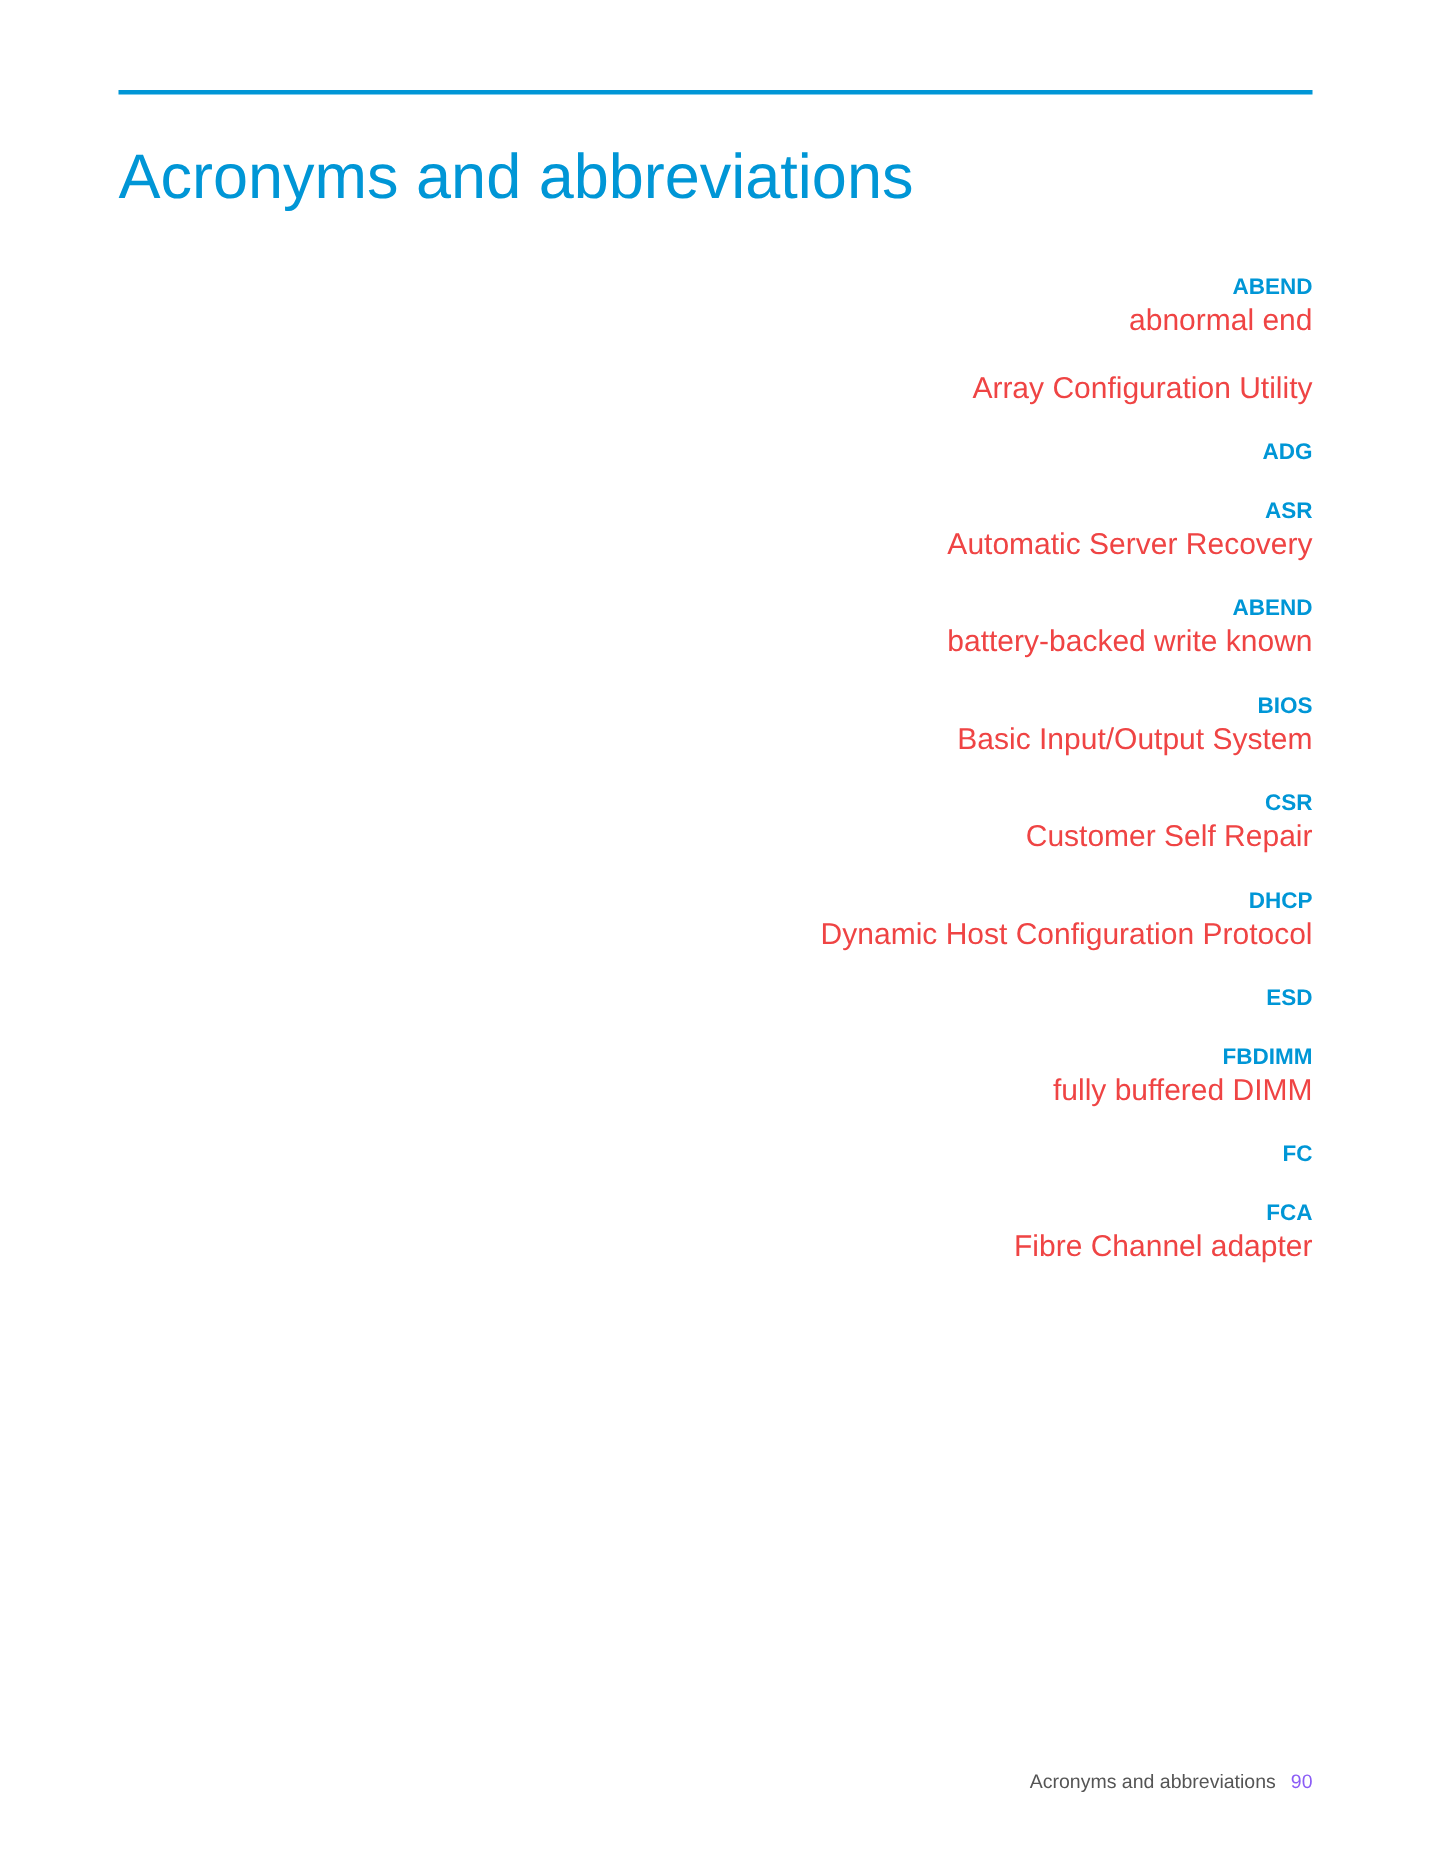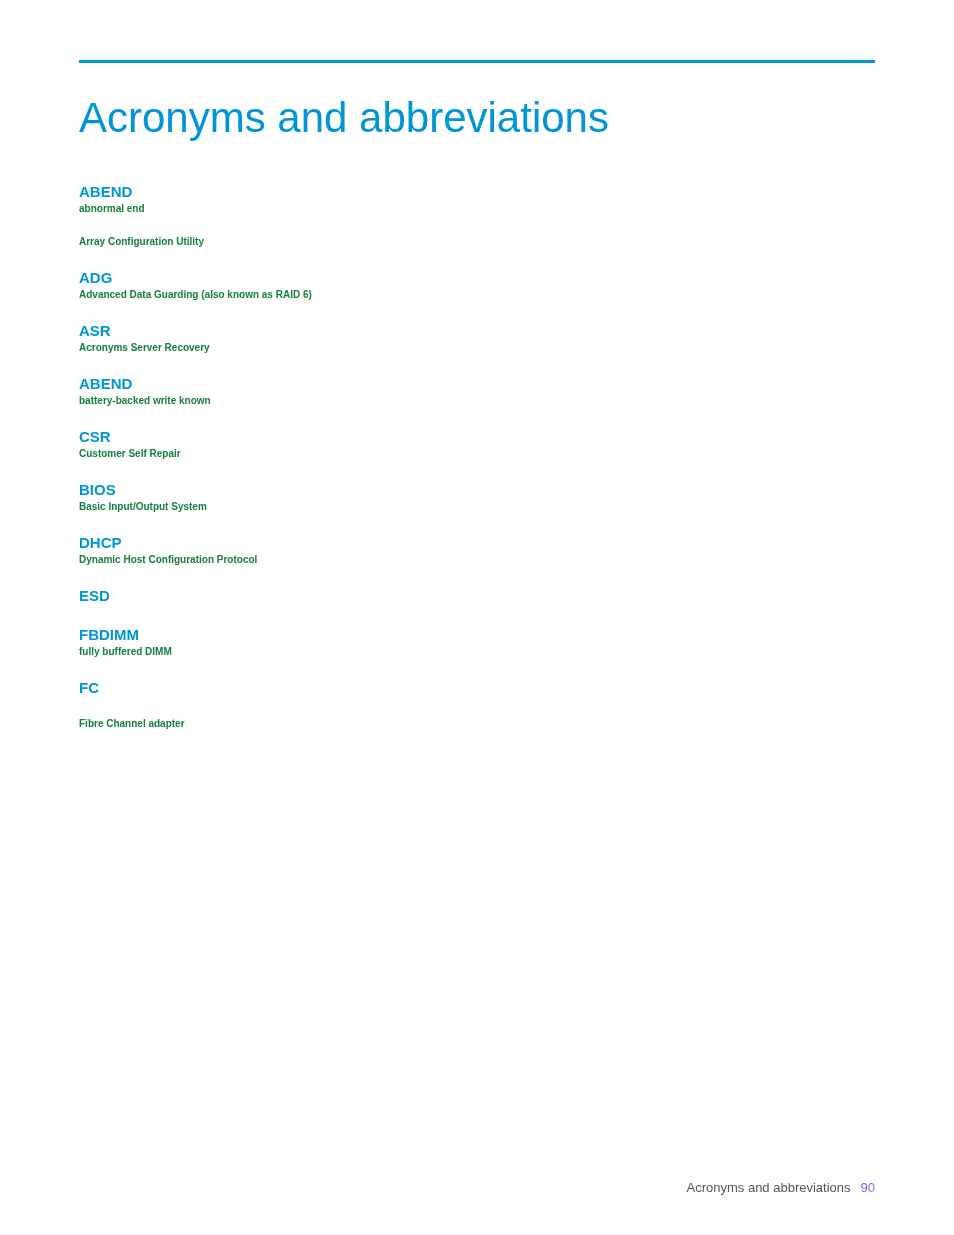--- a/index.html
+++ b/index.html
@@ -30,37 +30,38 @@
     .page-title {
       font-size: 42px;
       font-weight: 300;
       color: #0096d6;
       margin-bottom: 40px;
       line-height: 1.2;
     }
 
     .acronym-list {
       margin-top: 25px;
+      text-align: right;
     }
 
     .acronym-item {
       margin-bottom: 22px;
     }
 
     .acronym-term {
       font-size: 15px;
       font-weight: 600;
       color: #0096d6;
       margin-bottom: 3px;
     }
 
     .acronym-definition {
-      font-size: 10px;
-      color: #15803d;
-      font-weight: 700;
+      font-size: 20px;
+      color: #ef4444;
+      font-weight: 400;
     }
 
     .page-footer {
       position: absolute;
       bottom: 40px;
       right: 79px;
       font-size: 13px;
       color: #555555;
       display: flex;
       align-items: center;
@@ -86,53 +87,53 @@
   <div class="acronym-list">
   <div class="acronym-item">
         <div class="acronym-term">ABEND</div>
         <div class="acronym-definition">abnormal end</div>
       </div>
       <div class="acronym-item">
         <div class="acronym-definition">Array Configuration Utility</div>
       </div>
       <div class="acronym-item">
         <div class="acronym-term">ADG</div>
-        <div class="acronym-definition">Advanced Data Guarding (also known as RAID 6)</div>
       </div>
       <div class="acronym-item">
         <div class="acronym-term">ASR</div>
-        <div class="acronym-definition">Acronyms Server Recovery</div>
+        <div class="acronym-definition">Automatic Server Recovery</div>
       </div>
       <div class="acronym-item">
         <div class="acronym-term">ABEND</div>
         <div class="acronym-definition">battery-backed write known</div>
       </div>
       <div class="acronym-item">
+        <div class="acronym-term">BIOS</div>
+        <div class="acronym-definition">Basic Input/Output System</div>
+      </div>
+      <div class="acronym-item">
         <div class="acronym-term">CSR</div>
         <div class="acronym-definition">Customer Self Repair</div>
-      </div>
-      <div class="acronym-item">
-        <div class="acronym-term">BIOS</div>
-        <div class="acronym-definition">Basic Input/Output System</div>
       </div>
       <div class="acronym-item">
         <div class="acronym-term">DHCP</div>
         <div class="acronym-definition">Dynamic Host Configuration Protocol</div>
       </div>
       <div class="acronym-item">
         <div class="acronym-term">ESD</div>
       </div>
       <div class="acronym-item">
         <div class="acronym-term">FBDIMM</div>
         <div class="acronym-definition">fully buffered DIMM</div>
       </div>
       <div class="acronym-item">
         <div class="acronym-term">FC</div>
       </div>
       <div class="acronym-item">
+        <div class="acronym-term">FCA</div>
         <div class="acronym-definition">Fibre Channel adapter</div>
       </div>
     </div>
 </div>
 
 <div class="page-footer">
   <span class="footer-text">Acronyms and abbreviations</span>
   <span class="footer-page-num">90</span>
 </div>
 

